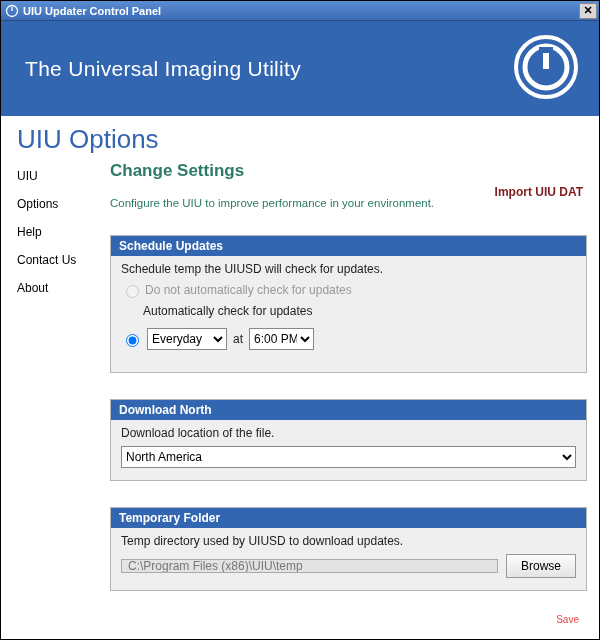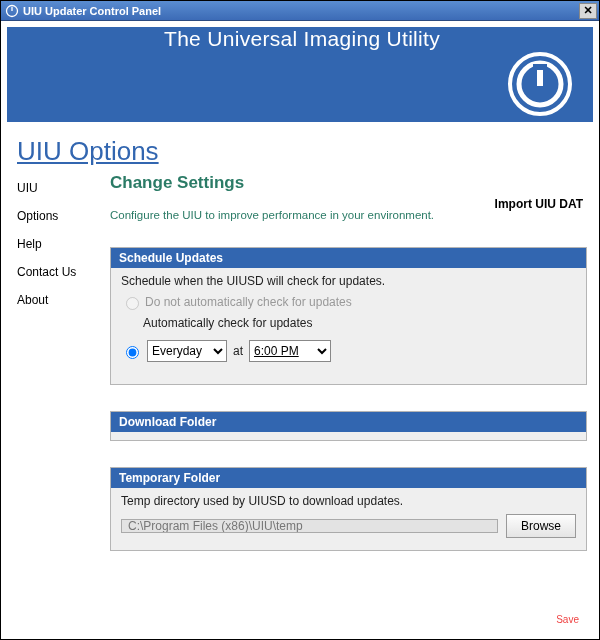--- a/index.html
+++ b/index.html
@@ -43,38 +43,35 @@
     font-family: Arial, sans-serif;
   }
   
   .banner {
     background: #3266b0;
     color: #fff;
     height: 95px;
     display: flex;
     align-items: center;
     padding: 0 20px 0 24px;
-    margin: 6px;
-    flex-direction: column;
   }
   .banner-title {
     font-size: 21px;
     font-weight: 300;
     letter-spacing: 0.3px;
   }
   .banner-logo {
     margin-left: auto;
   }
   
   .page-heading {
     color: #3266b0;
     font-size: 26px;
     font-weight: 400;
     padding: 8px 0 6px 16px;
-    text-decoration: underline;
   }
   
   .content {
     display: flex;
     padding: 0 8px 0 4px;
   }
   .sidebar {
     width: 95px;
     padding: 6px 4px 0 12px;
   }
@@ -95,21 +92,21 @@
     font-size: 17px;
     font-weight: 600;
     margin-bottom: 16px;
   }
   .section-sub {
     color: #2b7b66;
     font-size: 11.5px;
     margin-bottom: 0;
   }
   .import-link {
-    color: #000000;
+    color: #7f1d1d;
     font-weight: bold;
     font-size: 12px;
     position: absolute;
     right: 8px;
     top: 24px;
     cursor: pointer;
     margin-left: 8px;
   }
   .panel {
     border: 1px solid #b5b5b5;
@@ -222,45 +219,51 @@
   </div>
 
   <div class="main">
     <div class="section-title">Change Settings</div>
     <div class="section-sub">Configure the UIU to improve performance in your environment.</div>
     <div class="import-link">Import UIU DAT</div>
 
     <div class="panel">
       <div class="panel-header">Schedule Updates</div>
       <div class="panel-body">
-        <div style="margin-bottom:6px;">Schedule when the UIUSD will check for updates.</div>
+        <div style="margin-bottom:6px;">Schedule temp the UIUSD will check for updates.</div>
         <div class="radio-row disabled">
           <input type="radio" name="sched" disabled="" style="">
           <span>Do not automatically check for updates</span>
         </div>
         <div style="margin-left:22px; margin-top:6px; margin-bottom:2px;">
           <span>Automatically check for updates</span>
         </div>
         <div class="radio-row" style="align-items:center;">
           <input type="radio" name="sched" checked="" style="">
           <div class="sched-controls" style="margin-left:2px;">
             <select style="width:80px;">
               <option>Everyday</option>
             </select>
             <span>at</span>
-            <select style="width:82px;text-decoration:underline;">
+            <select style="width:65px;">
               <option>6:00 PM</option>
             </select>
           </div>
         </div>
       </div>
     </div>
 
     <div class="panel">
-      <div class="panel-header">Download Folder</div>
+      <div class="panel-header">Download North</div>
+      <div class="panel-body">
+        <div style="margin-bottom:6px;">Download location of the file.</div>
+        <select class="wide-select">
+          <option>North America</option>
+        </select>
+      </div>
     </div>
 
     <div class="panel">
       <div class="panel-header">Temporary Folder</div>
       <div class="panel-body">
         <div style="margin-bottom:6px;">Temp directory used by UIUSD to download updates.</div>
         <div class="tempdir-row">
           <input class="tempdir-input" type="text" readonly="" value="C:\Program Files (x86)\UIU\temp" style="">
           <button class="browse-btn">Browse</button>
         </div>

